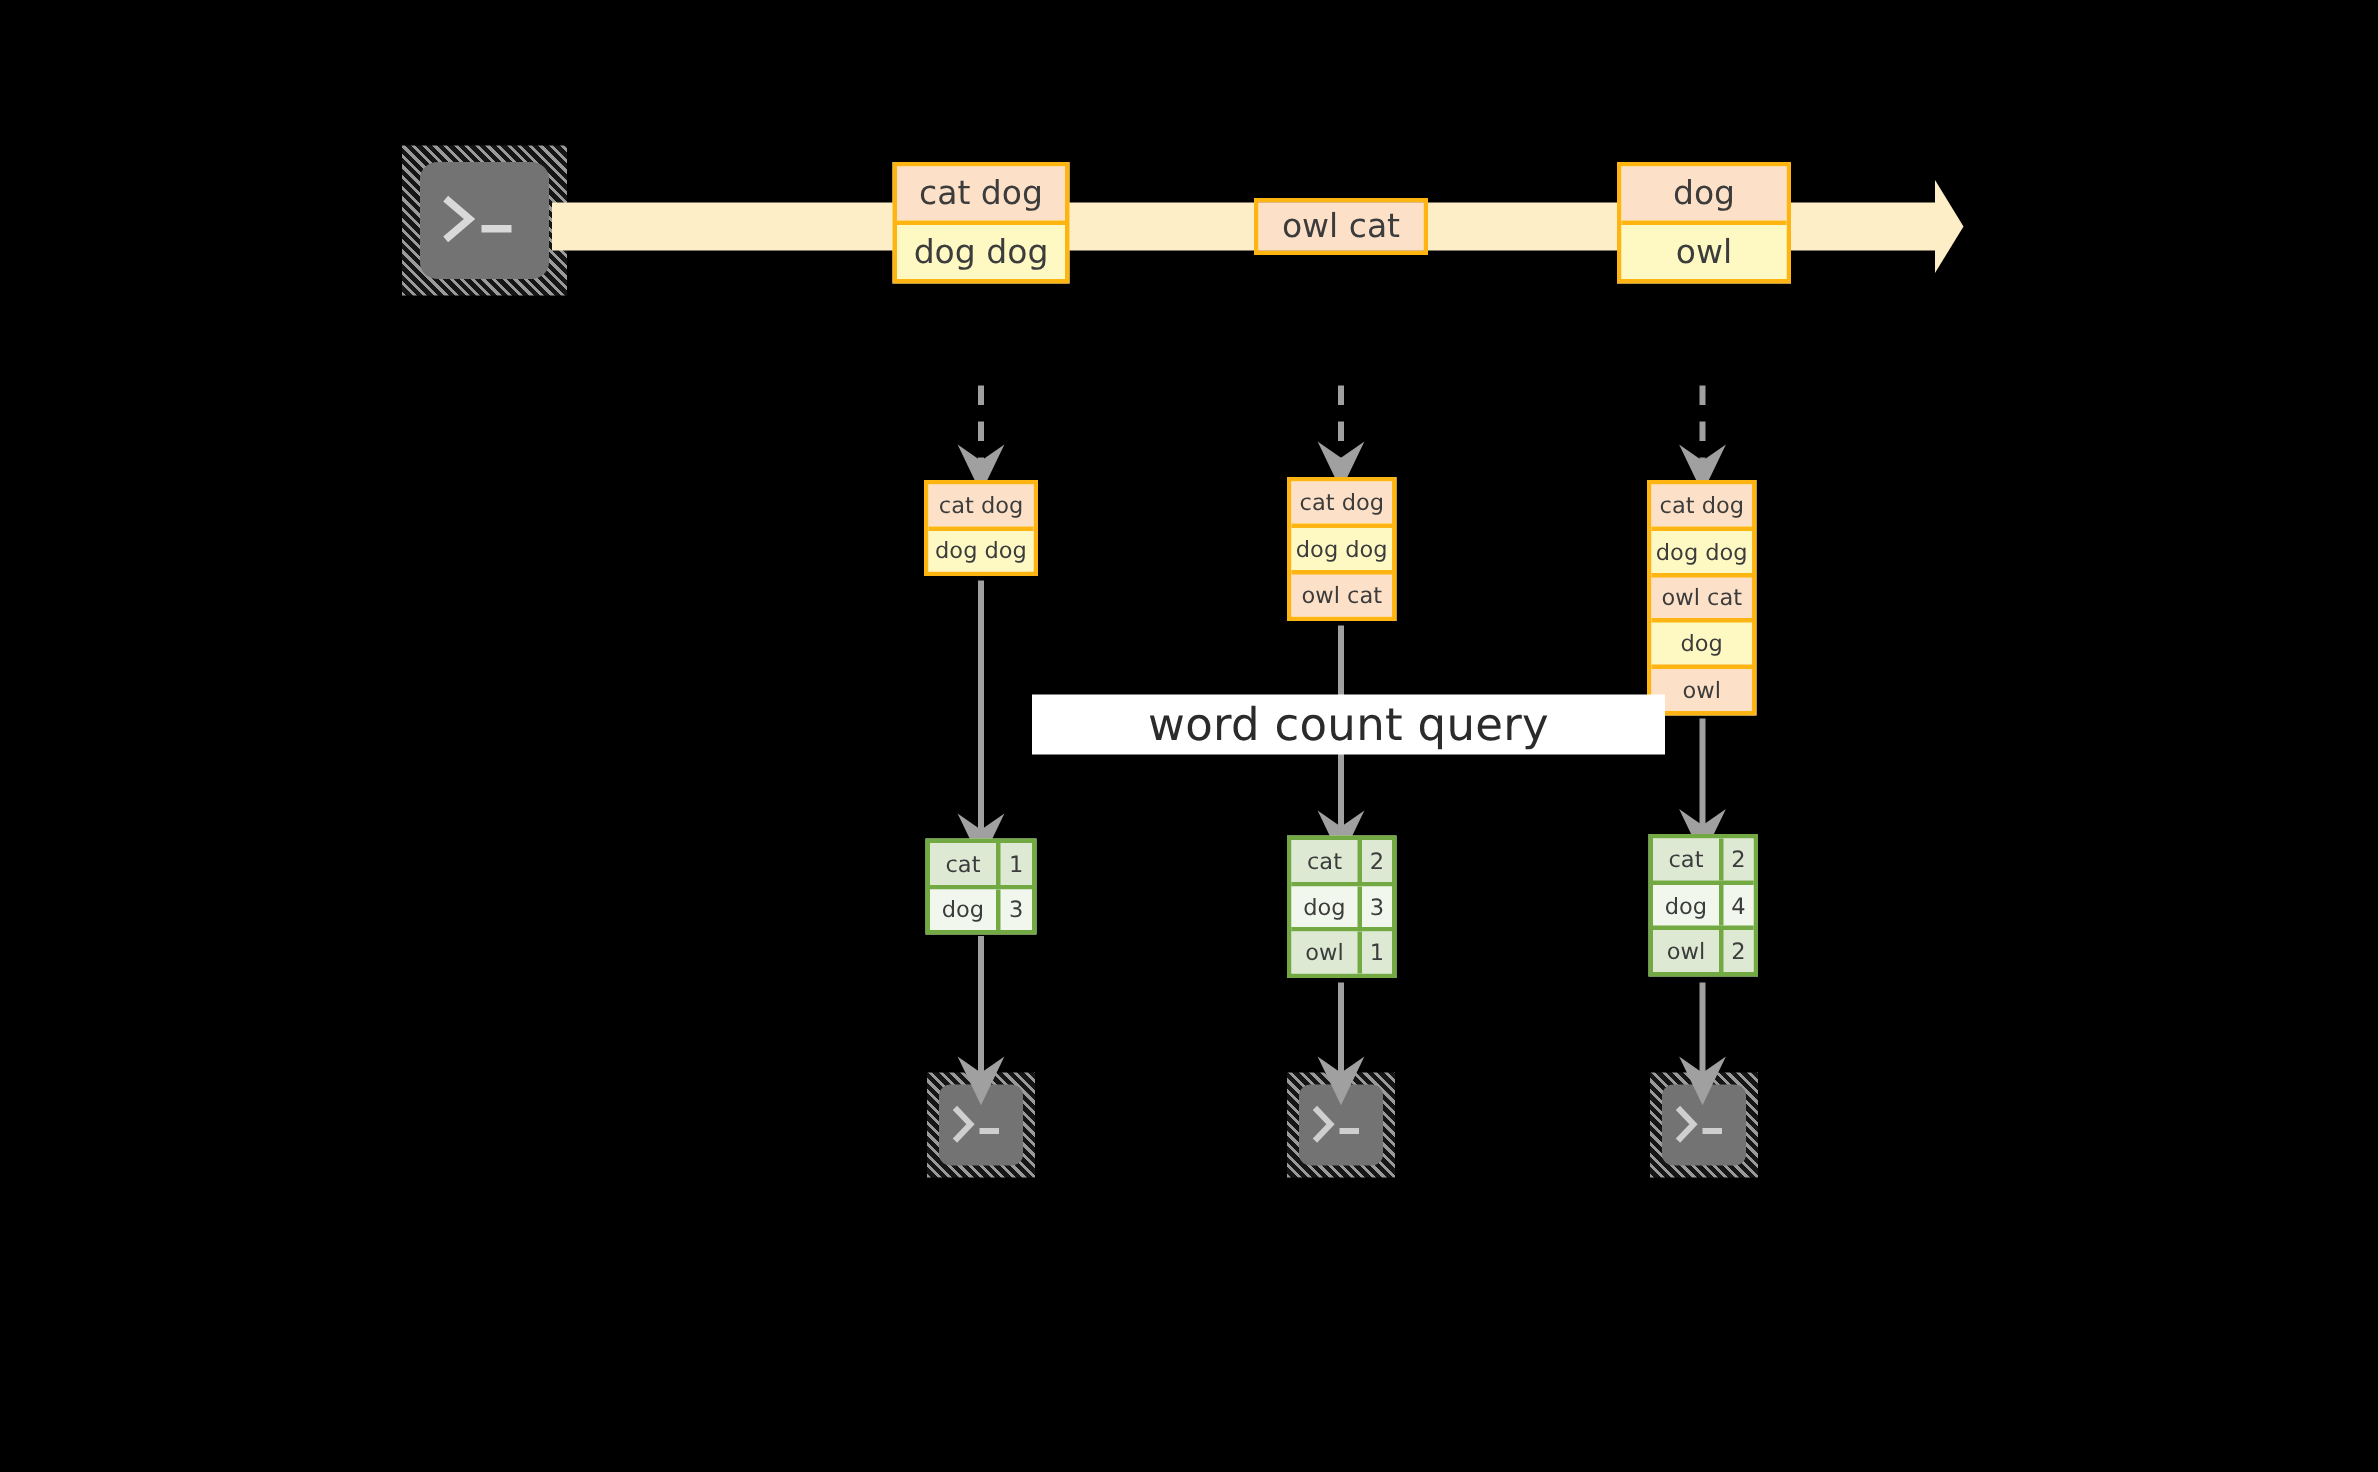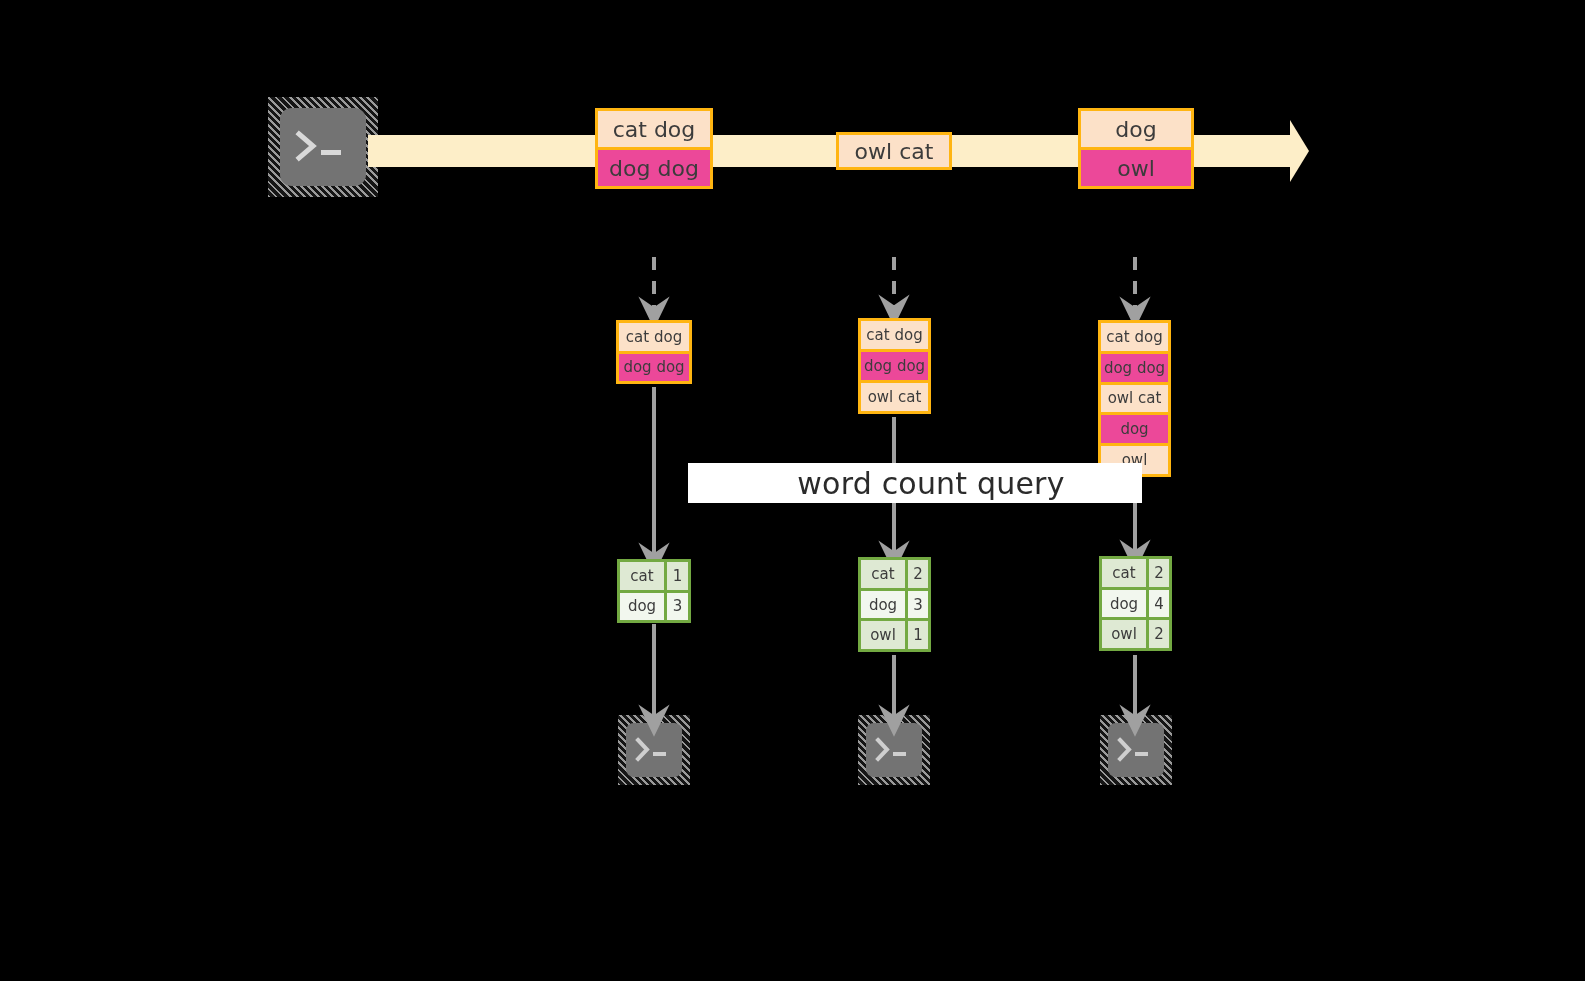--- a/index.html
+++ b/index.html
@@ -64,21 +64,21 @@
   .obox .row {
     flex: 1 1 0;
     display: flex;
     align-items: center;
     justify-content: center;
     box-sizing: border-box;
     white-space: nowrap;
     color: #3c3c3c;
   }
   .obox .row.dark  { background: #fce1c8; }
-  .obox .row.light { background: #ec4899; }
+  .obox .row.light { background: #fef9c3; }
   .obox .row + .row { border-top: 3px solid #ffb511; }
 
   
   .gtable {
     position: absolute;
     box-sizing: border-box;
     border: 3px solid #73a942;
     background: #eef5e7;
     display: flex;
     flex-direction: column;
@@ -255,17 +255,17 @@
   </div>
 
   <div class="terminal" style="left:1100px; top:713px; width:72px; height:70px;">
     <div class="inner" style="left:8px; top:8px; right:8px; bottom:8px;"></div>
     <svg width="44" height="30" viewBox="0 0 44 30">
       <path d="M6 5 L15 14.5 L6 24" fill="none" stroke="#cfcfcf" stroke-width="4" stroke-linecap="square"></path>
       <rect x="21" y="17" width="13" height="4" fill="#cfcfcf"></rect>
     </svg>
   </div>
 
-  <div class="qlabel" style="left:688px; top:461px; width:422px; height:40px; font-size:30px;padding-left:32px;">
+  <div class="qlabel" style="left:688px; top:461px; width:422px; height:40px; font-size:30px;">
     <span>word count query</span>
   </div>
 
 </div>
 
 </body></html>

